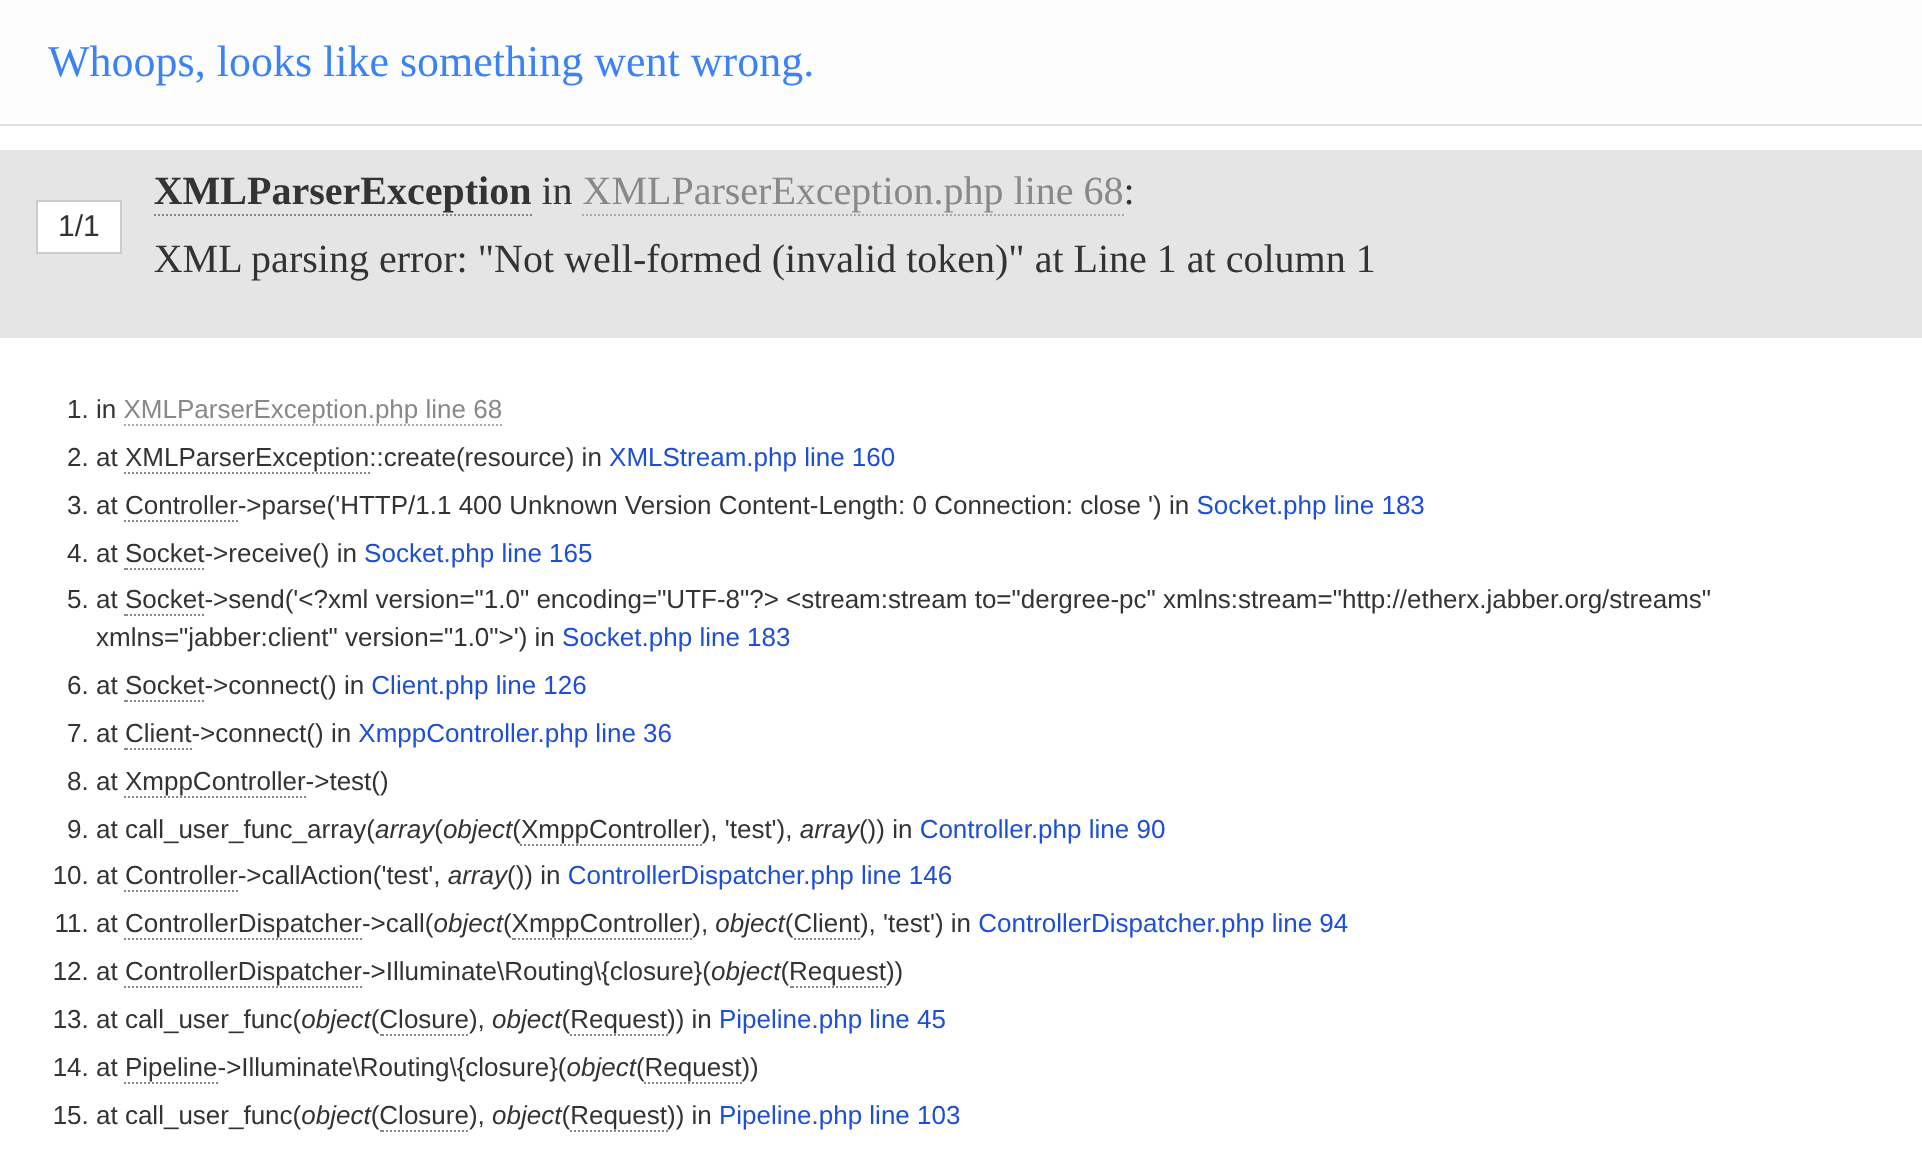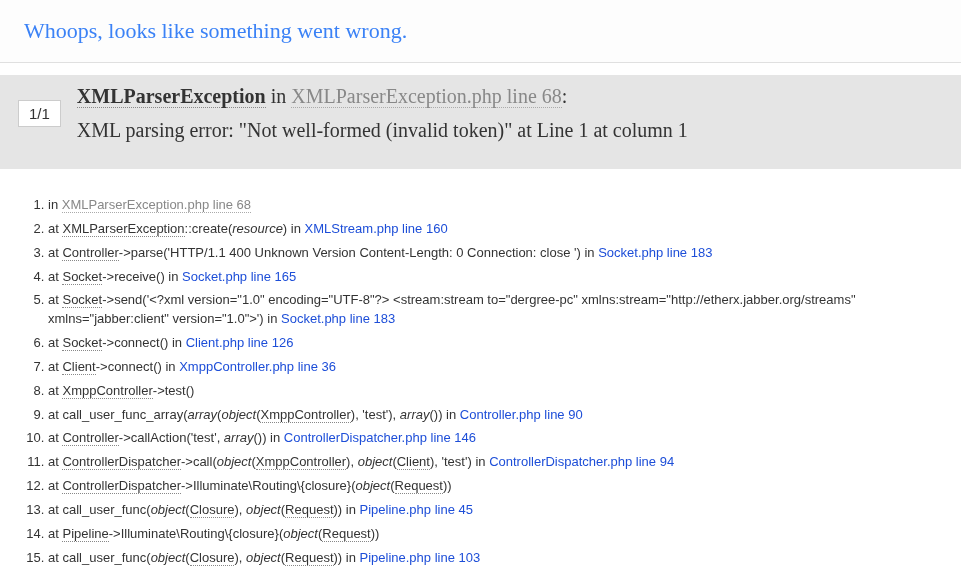--- a/index.html
+++ b/index.html
@@ -63,21 +63,21 @@
   <div class="exception-text">
     <span class="exc-name">XMLParserException</span>
     <span>in</span>
     <span class="muted-link">XMLParserException.php line 68</span><span>:</span>
     <div>XML parsing error: "Not well-formed (invalid token)" at Line 1 at column 1</div>
   </div>
 </div>
 
 <ol class="trace" id="trace">
     <li>in <span class="um">XMLParserException.php line 68</span></li>
-    <li>at <span class="u">XMLParserException</span>::create(<span style="font-style: italic;">resource</span>) in <span class="m">XMLStream.php line 160</span></li>
+    <li>at <span class="u">XMLParserException</span>::create(<span style="">resource</span>) in <span class="m">XMLStream.php line 160</span></li>
     <li>at <span class="u">Controller</span>-&gt;parse('HTTP/1.1 400 Unknown Version Content-Length: 0 Connection: close ') in <span class="m">Socket.php line 183</span></li>
     <li>at <span class="u">Socket</span>-&gt;receive() in <span class="m">Socket.php line 165</span></li>
     <li>at <span class="u">Socket</span>-&gt;send('&lt;?xml version="1.0" encoding="UTF-8"?&gt; &lt;stream:stream to="dergree-pc" xmlns:stream="http://etherx.jabber.org/streams" xmlns="jabber:client" version="1.0"&gt;') in <span class="m">Socket.php line 183</span></li>
     <li>at <span class="u">Socket</span>-&gt;connect() in <span class="m">Client.php line 126</span></li>
     <li>at <span class="u">Client</span>-&gt;connect() in <span class="m">XmppController.php line 36</span></li>
     <li>at <span class="u">XmppController</span>-&gt;test()</li>
     <li>at call_user_func_array(<span style="font-style: italic;">array</span>(<span style="font-style: italic;">object</span>(<span class="u">XmppController</span>), 'test'), <span style="font-style: italic;">array</span>()) in <span class="m">Controller.php line 90</span></li>
     <li>at <span class="u">Controller</span>-&gt;callAction('test', <span style="font-style: italic;">array</span>()) in <span class="m">ControllerDispatcher.php line 146</span></li>
     <li>at <span class="u">ControllerDispatcher</span>-&gt;call(<span style="font-style: italic;">object</span>(<span class="u">XmppController</span>), <span style="font-style: italic;">object</span>(<span class="u">Client</span>), 'test') in <span class="m">ControllerDispatcher.php line 94</span></li>
     <li>at <span class="u">ControllerDispatcher</span>-&gt;Illuminate\Routing\{closure}(<span style="font-style: italic;">object</span>(<span class="u">Request</span>))</li>

